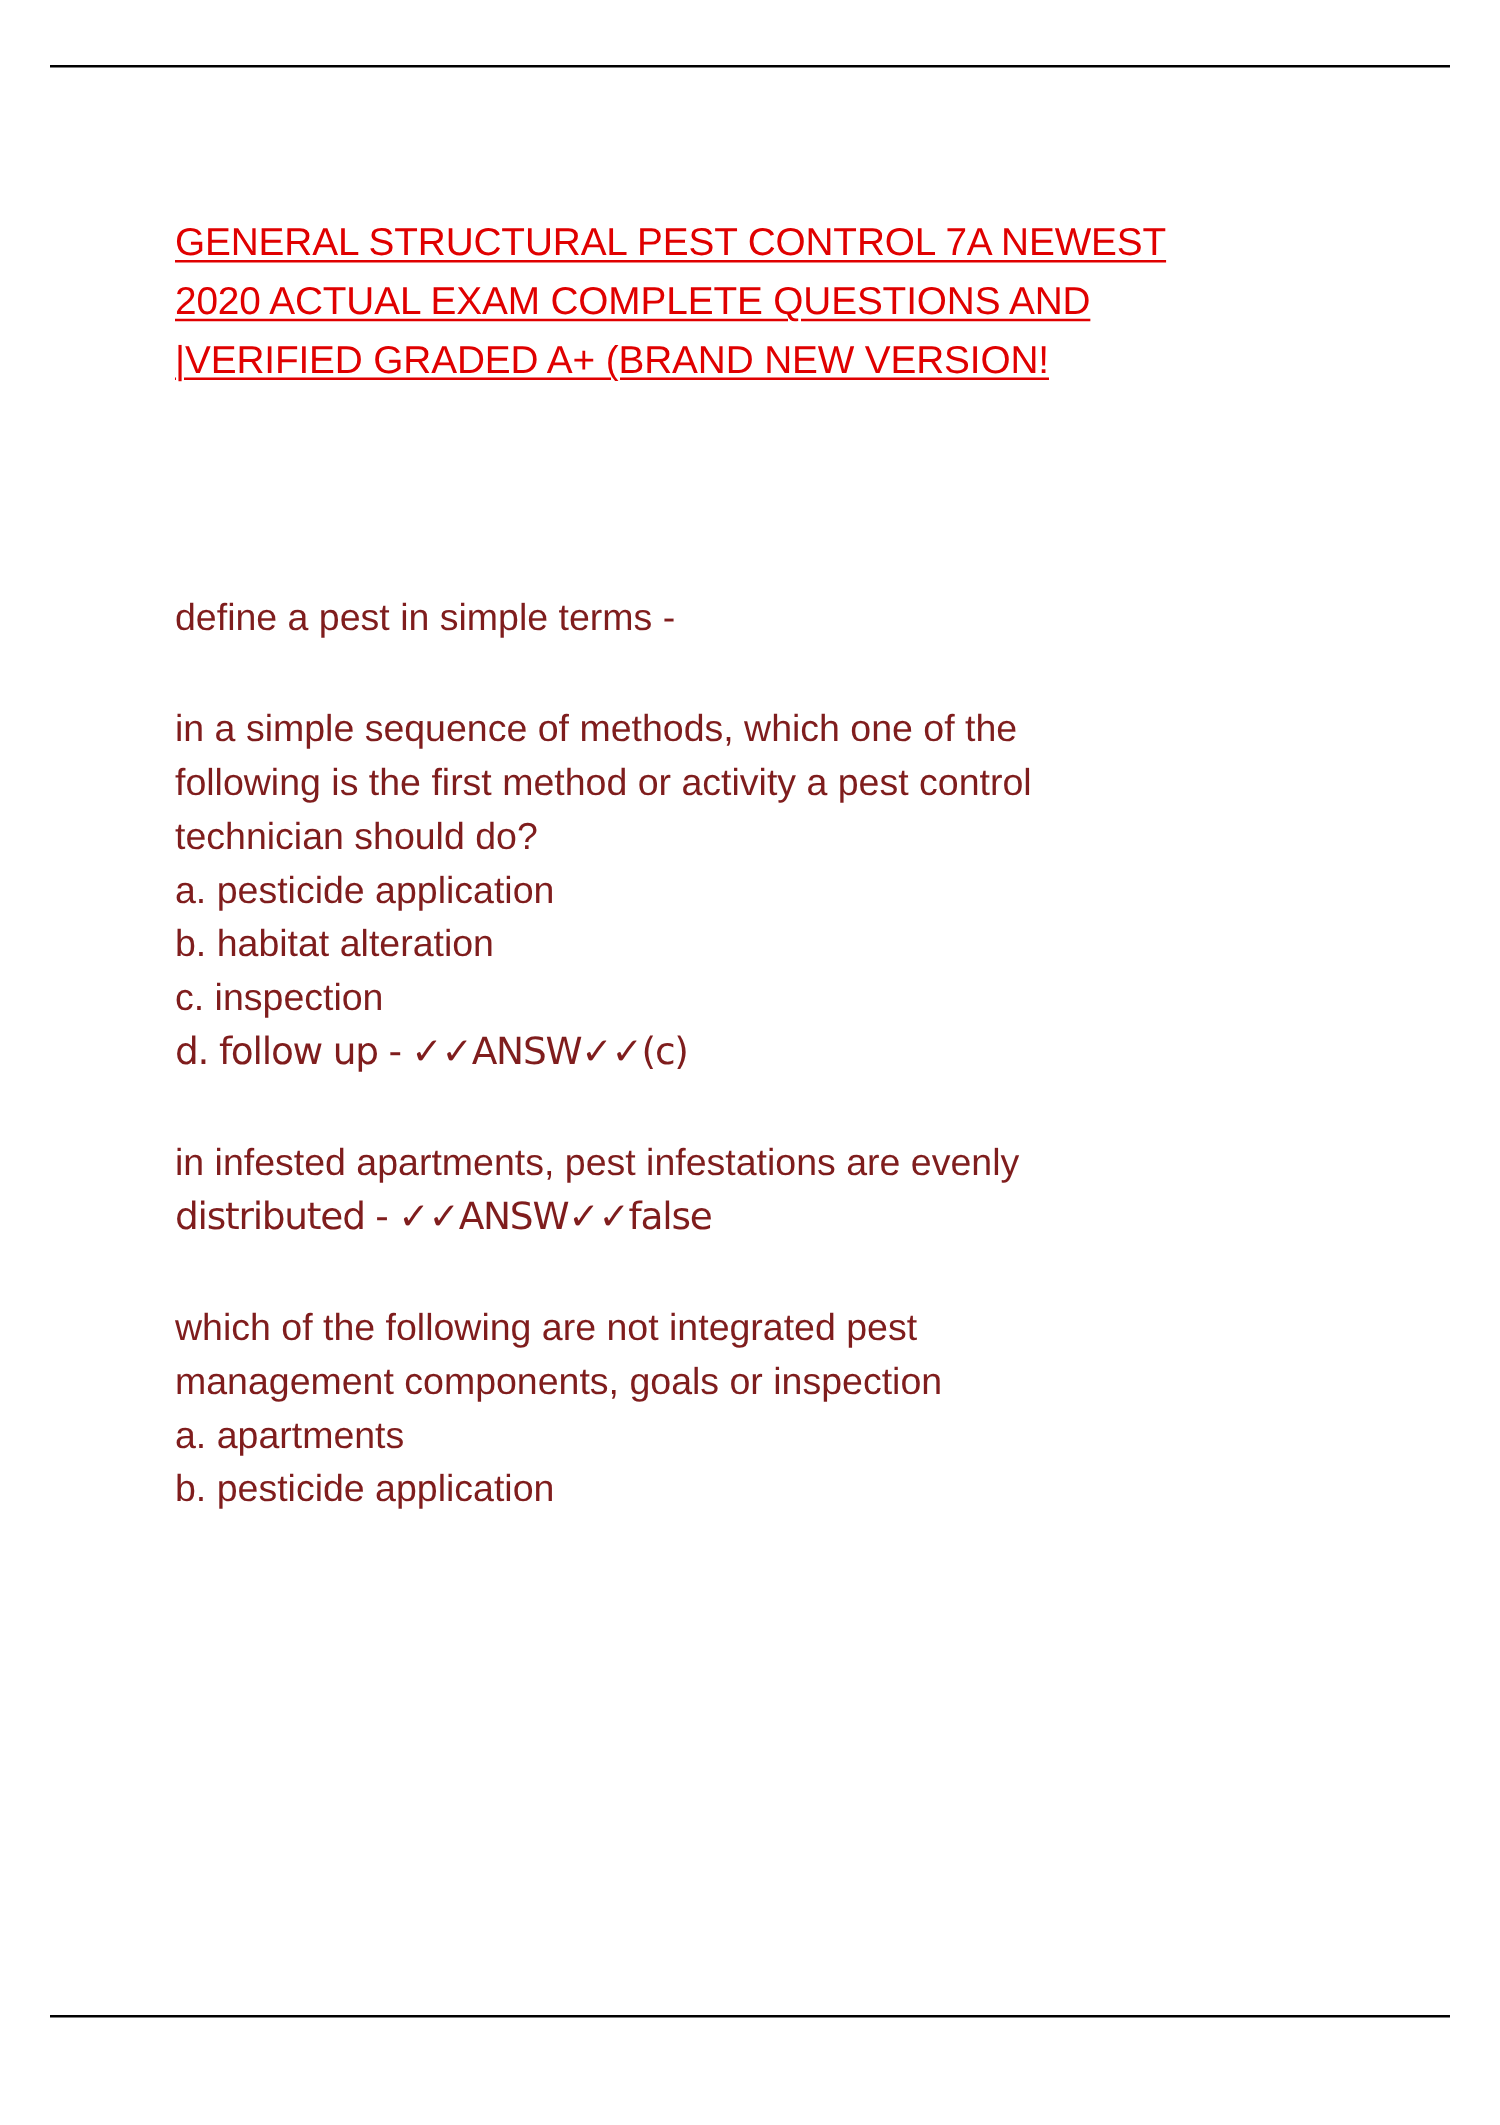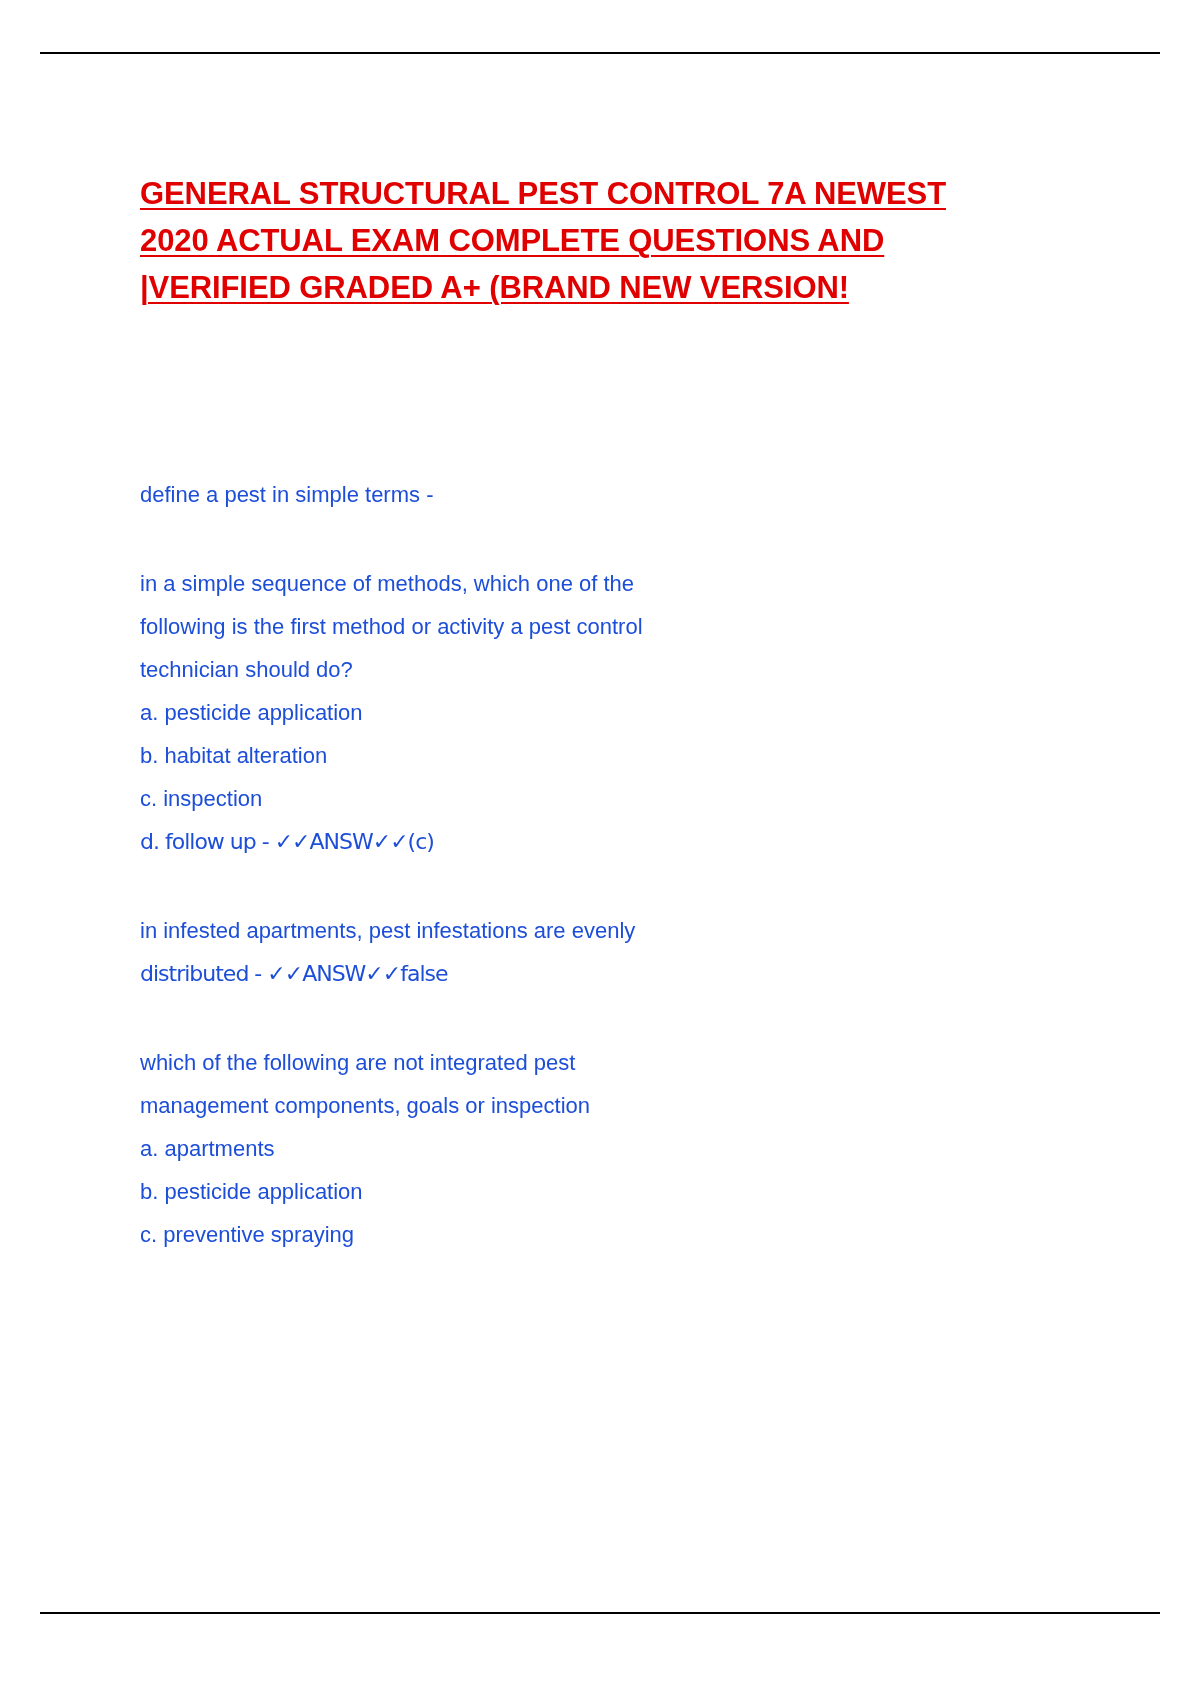--- a/index.html
+++ b/index.html
@@ -32,39 +32,39 @@
 
   .content {
     position: absolute;
     left: 140px;
     top: 170px;
     width: 920px;
   }
 
   .doc-title {
     color: #e00000;
-    font-weight: bold;
+    font-weight: normal;
     font-size: 31px;
     line-height: 47px;
     letter-spacing: -0.1px;
     margin: 0 0 0 0;
     max-width: 860px;
   }
   .doc-title span.line {
     display: block;
     text-decoration: underline;
     text-decoration-thickness: 2px;
     text-underline-offset: 4px;
     width: fit-content;
   }
 
   .body-block {
     margin-top: 0;
-    color: #1d4ed8;
-    font-size: 22px;
+    color: #7f1d1d;
+    font-size: 30px;
     line-height: 43px;
   }
   .qa {
     margin: 0 0 46px 0;
   }
   .qa p {
     margin: 0;
   }
   .qa .ln {
     display: block;
@@ -118,21 +118,20 @@
           <span class="ln answer-mark">distributed - ✓✓ANSW✓✓false</span>
         </p>
       </div>
 
       <div class="qa">
         <p>
           <span class="ln">which of the following are not integrated pest</span>
           <span class="ln">management components, goals or inspection</span>
           <span class="ln">a. apartments</span>
           <span class="ln">b. pesticide application</span>
-          <span class="ln">c. preventive spraying</span>
         </p>
       </div>
 
     </div>
   </div>
 
   <div class="rule rule-bottom"></div>
 
 </div>
 

